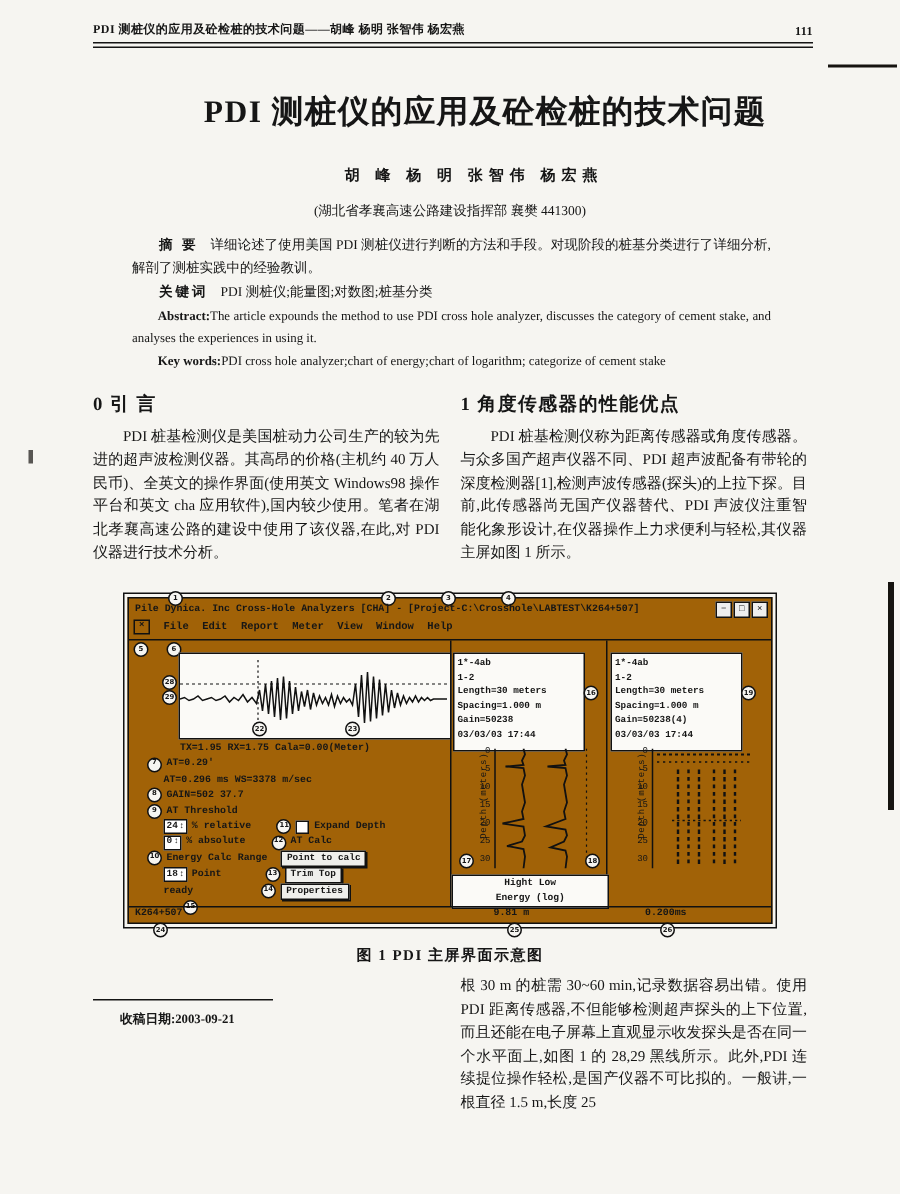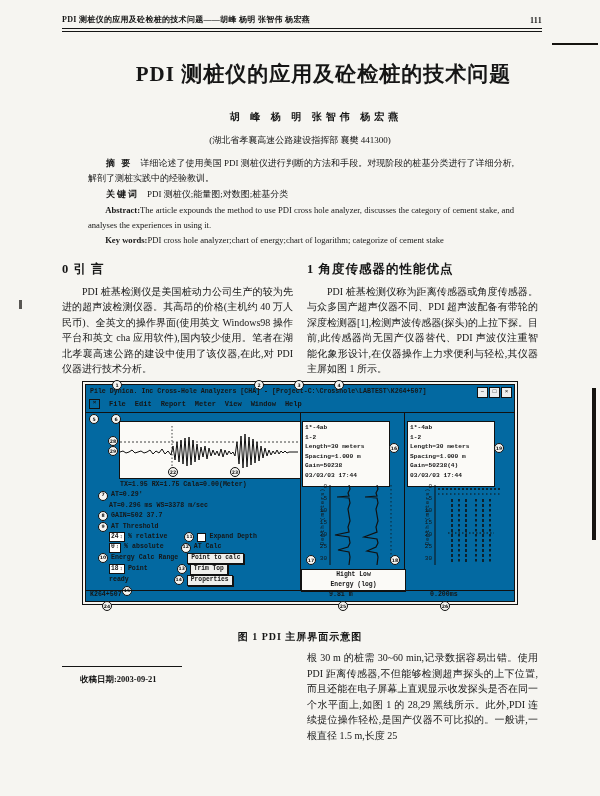--- a/index.html
+++ b/index.html
@@ -29,21 +29,21 @@
   .bottom-cols{top:650px;}
   .sec-h{font-size:12.5px;font-weight:bold;margin:0 0 6px 0;letter-spacing:1px;}
   .col p{margin:0;}
   .p-indent{text-indent:2em;}
 
   .footnote{margin-top:16px;}
   .fn-rule{width:120px;border-top:1.2px solid #141414;}
   .fn-text{margin-top:5px;margin-left:18px;font-size:8.5px;font-weight:bold;}
 
   
-  .fig{position:absolute;left:85px;top:384px;width:428px;height:216px;border:1.4px solid #111;outline:1px solid #111;outline-offset:2px;background:#0369a1;font-family:"Liberation Mono","DejaVu Sans Mono",monospace;}
+  .fig{position:absolute;left:85px;top:398px;width:428px;height:216px;border:1.4px solid #111;outline:1px solid #111;outline-offset:2px;background:#a16207;font-family:"Liberation Mono","DejaVu Sans Mono",monospace;}
   .fig-caption{position:absolute;left:0;right:0;top:630px;text-align:center;font-size:10px;font-weight:bold;font-family:"Liberation Serif",serif;letter-spacing:1px;}
 
   .tbar{position:absolute;left:4px;top:3px;right:40px;font-size:6.6px;font-weight:bold;white-space:nowrap;overflow:hidden;}
   .winbtns{position:absolute;right:2px;top:2px;display:flex;gap:1px;}
   .winbtn{width:9px;height:9px;border:1px solid #111;font-size:6px;line-height:7px;text-align:center;background:#eee;}
   .menurow{position:absolute;left:3px;top:14px;right:2px;font-size:7px;font-weight:bold;display:flex;gap:9px;align-items:center;}
   .sysicon{width:9px;height:8px;border:1px solid #111;font-size:6px;line-height:6px;text-align:center;}
   .menuline{position:absolute;left:0;right:0;top:27px;border-top:1px solid #111;}
 
   .wavebox{position:absolute;left:33px;top:36px;width:180px;height:56px;border:1px solid #111;background:#fbfaf7;}

